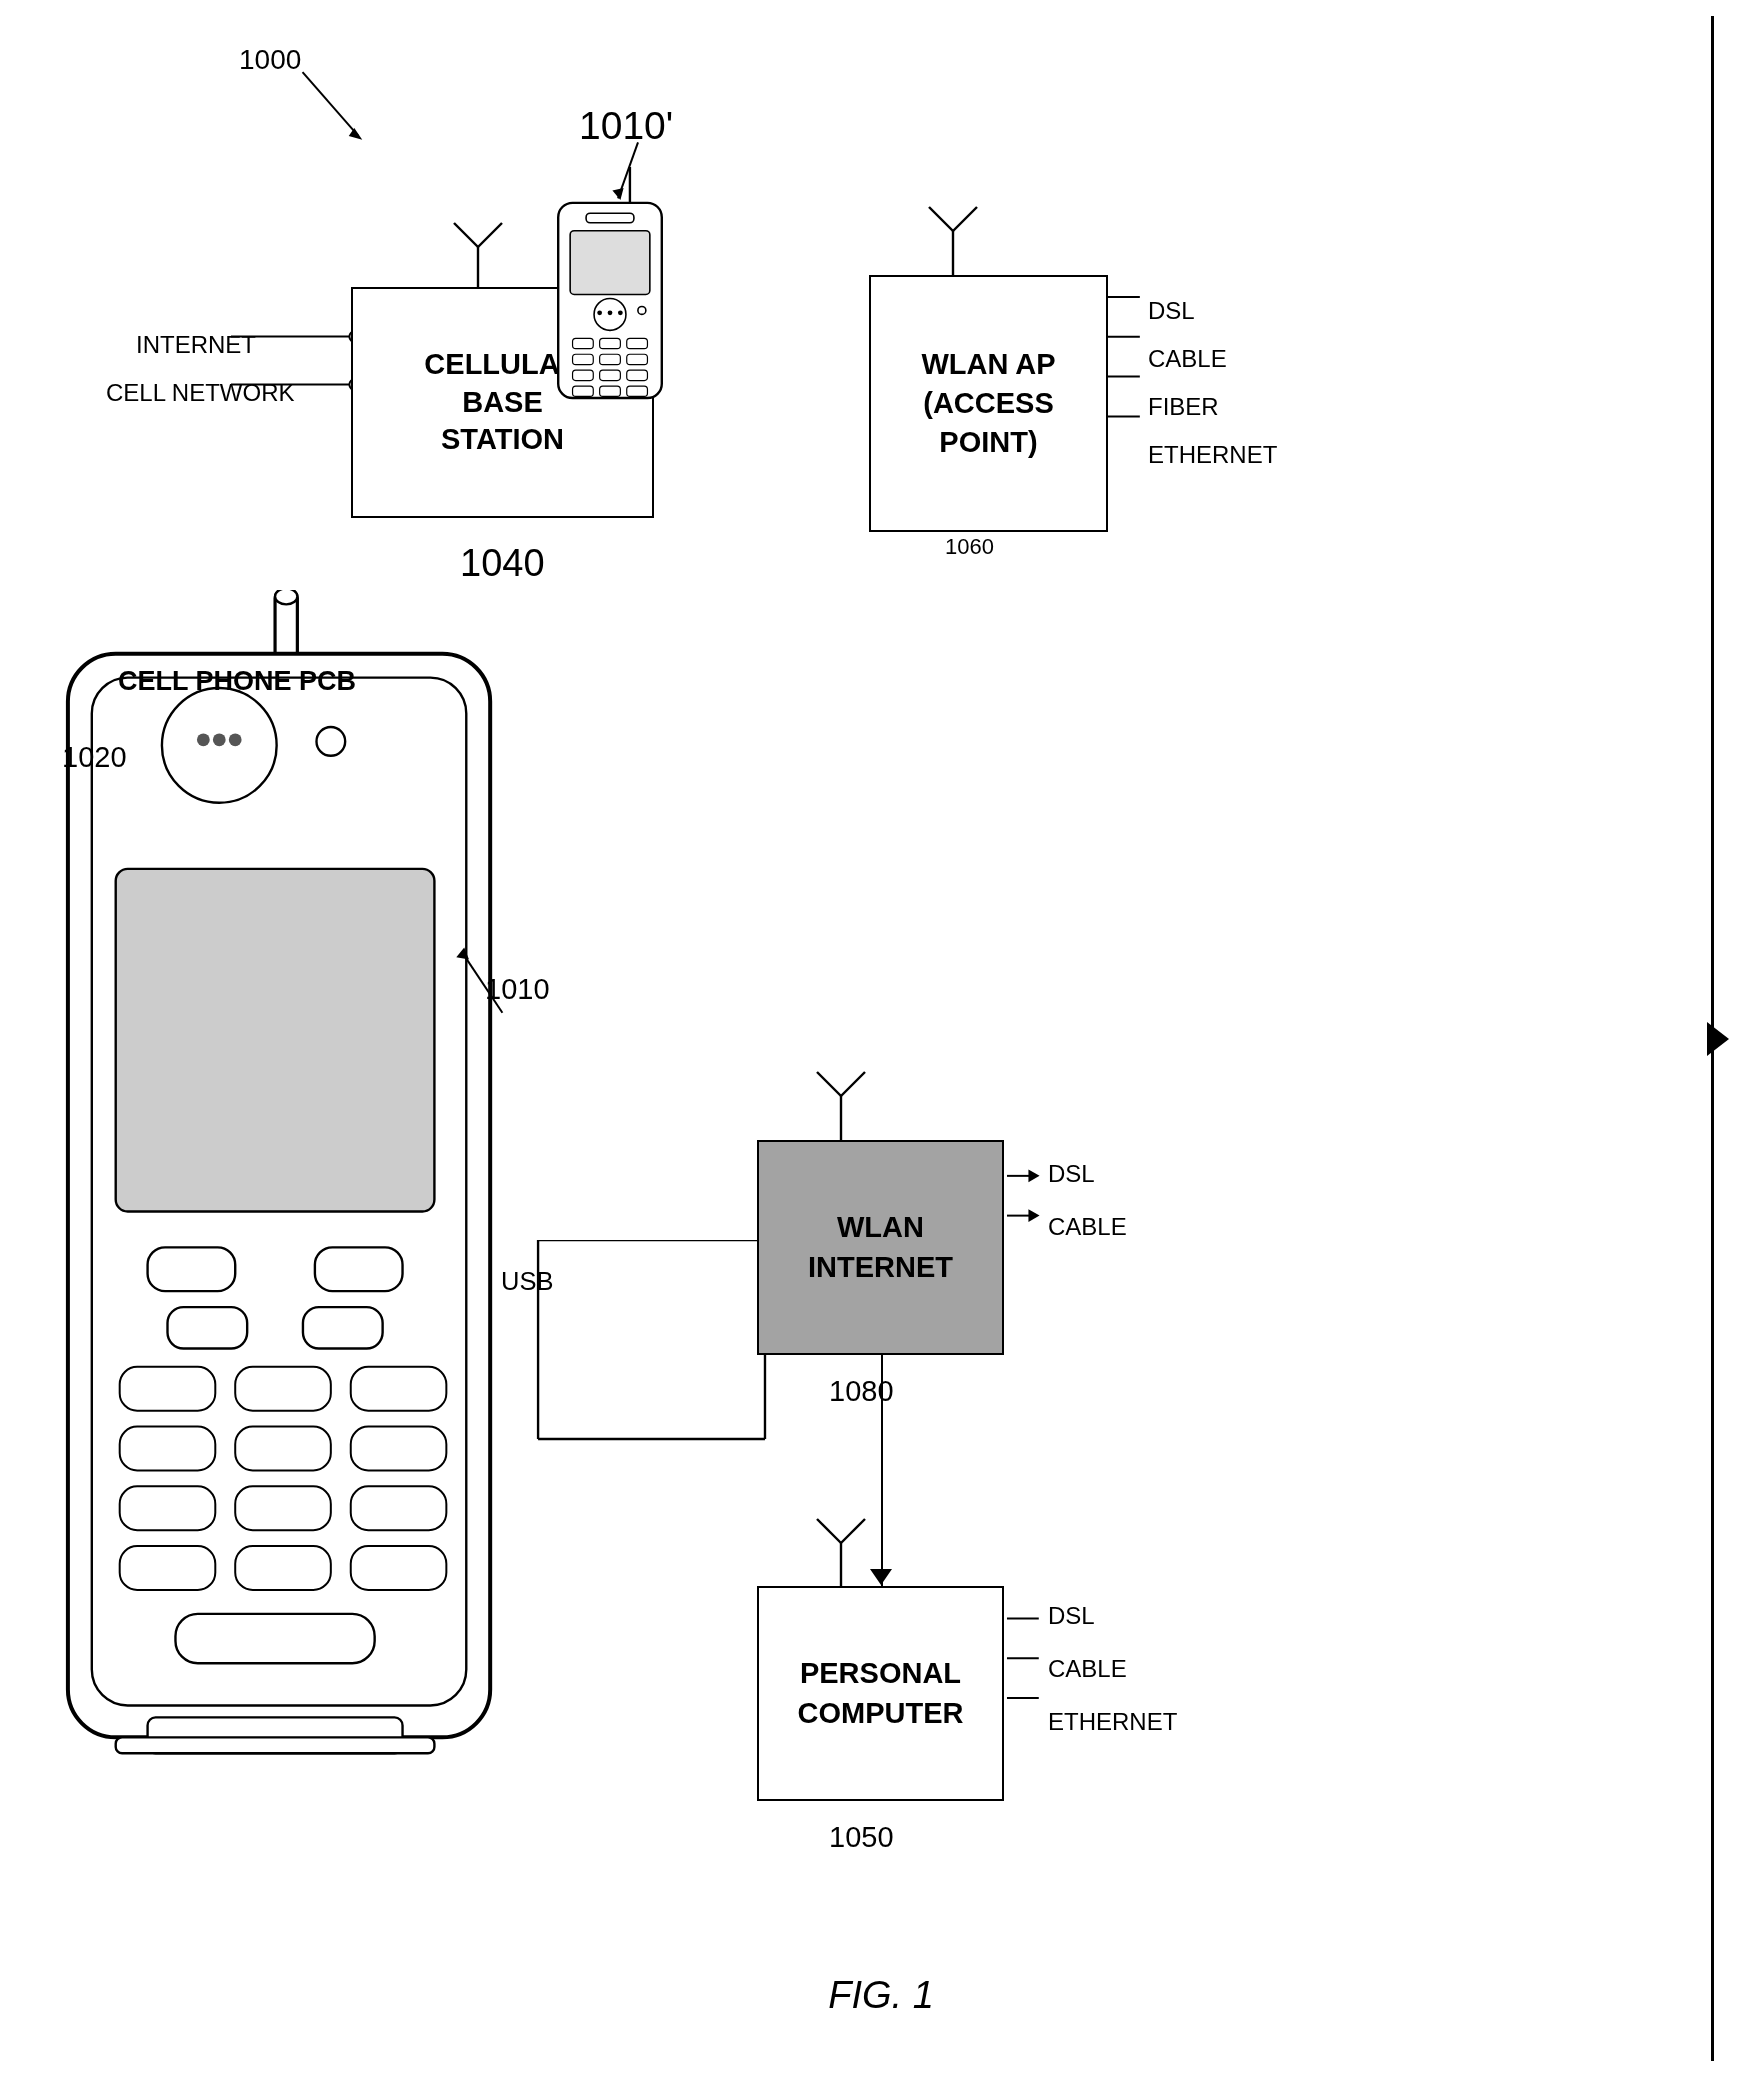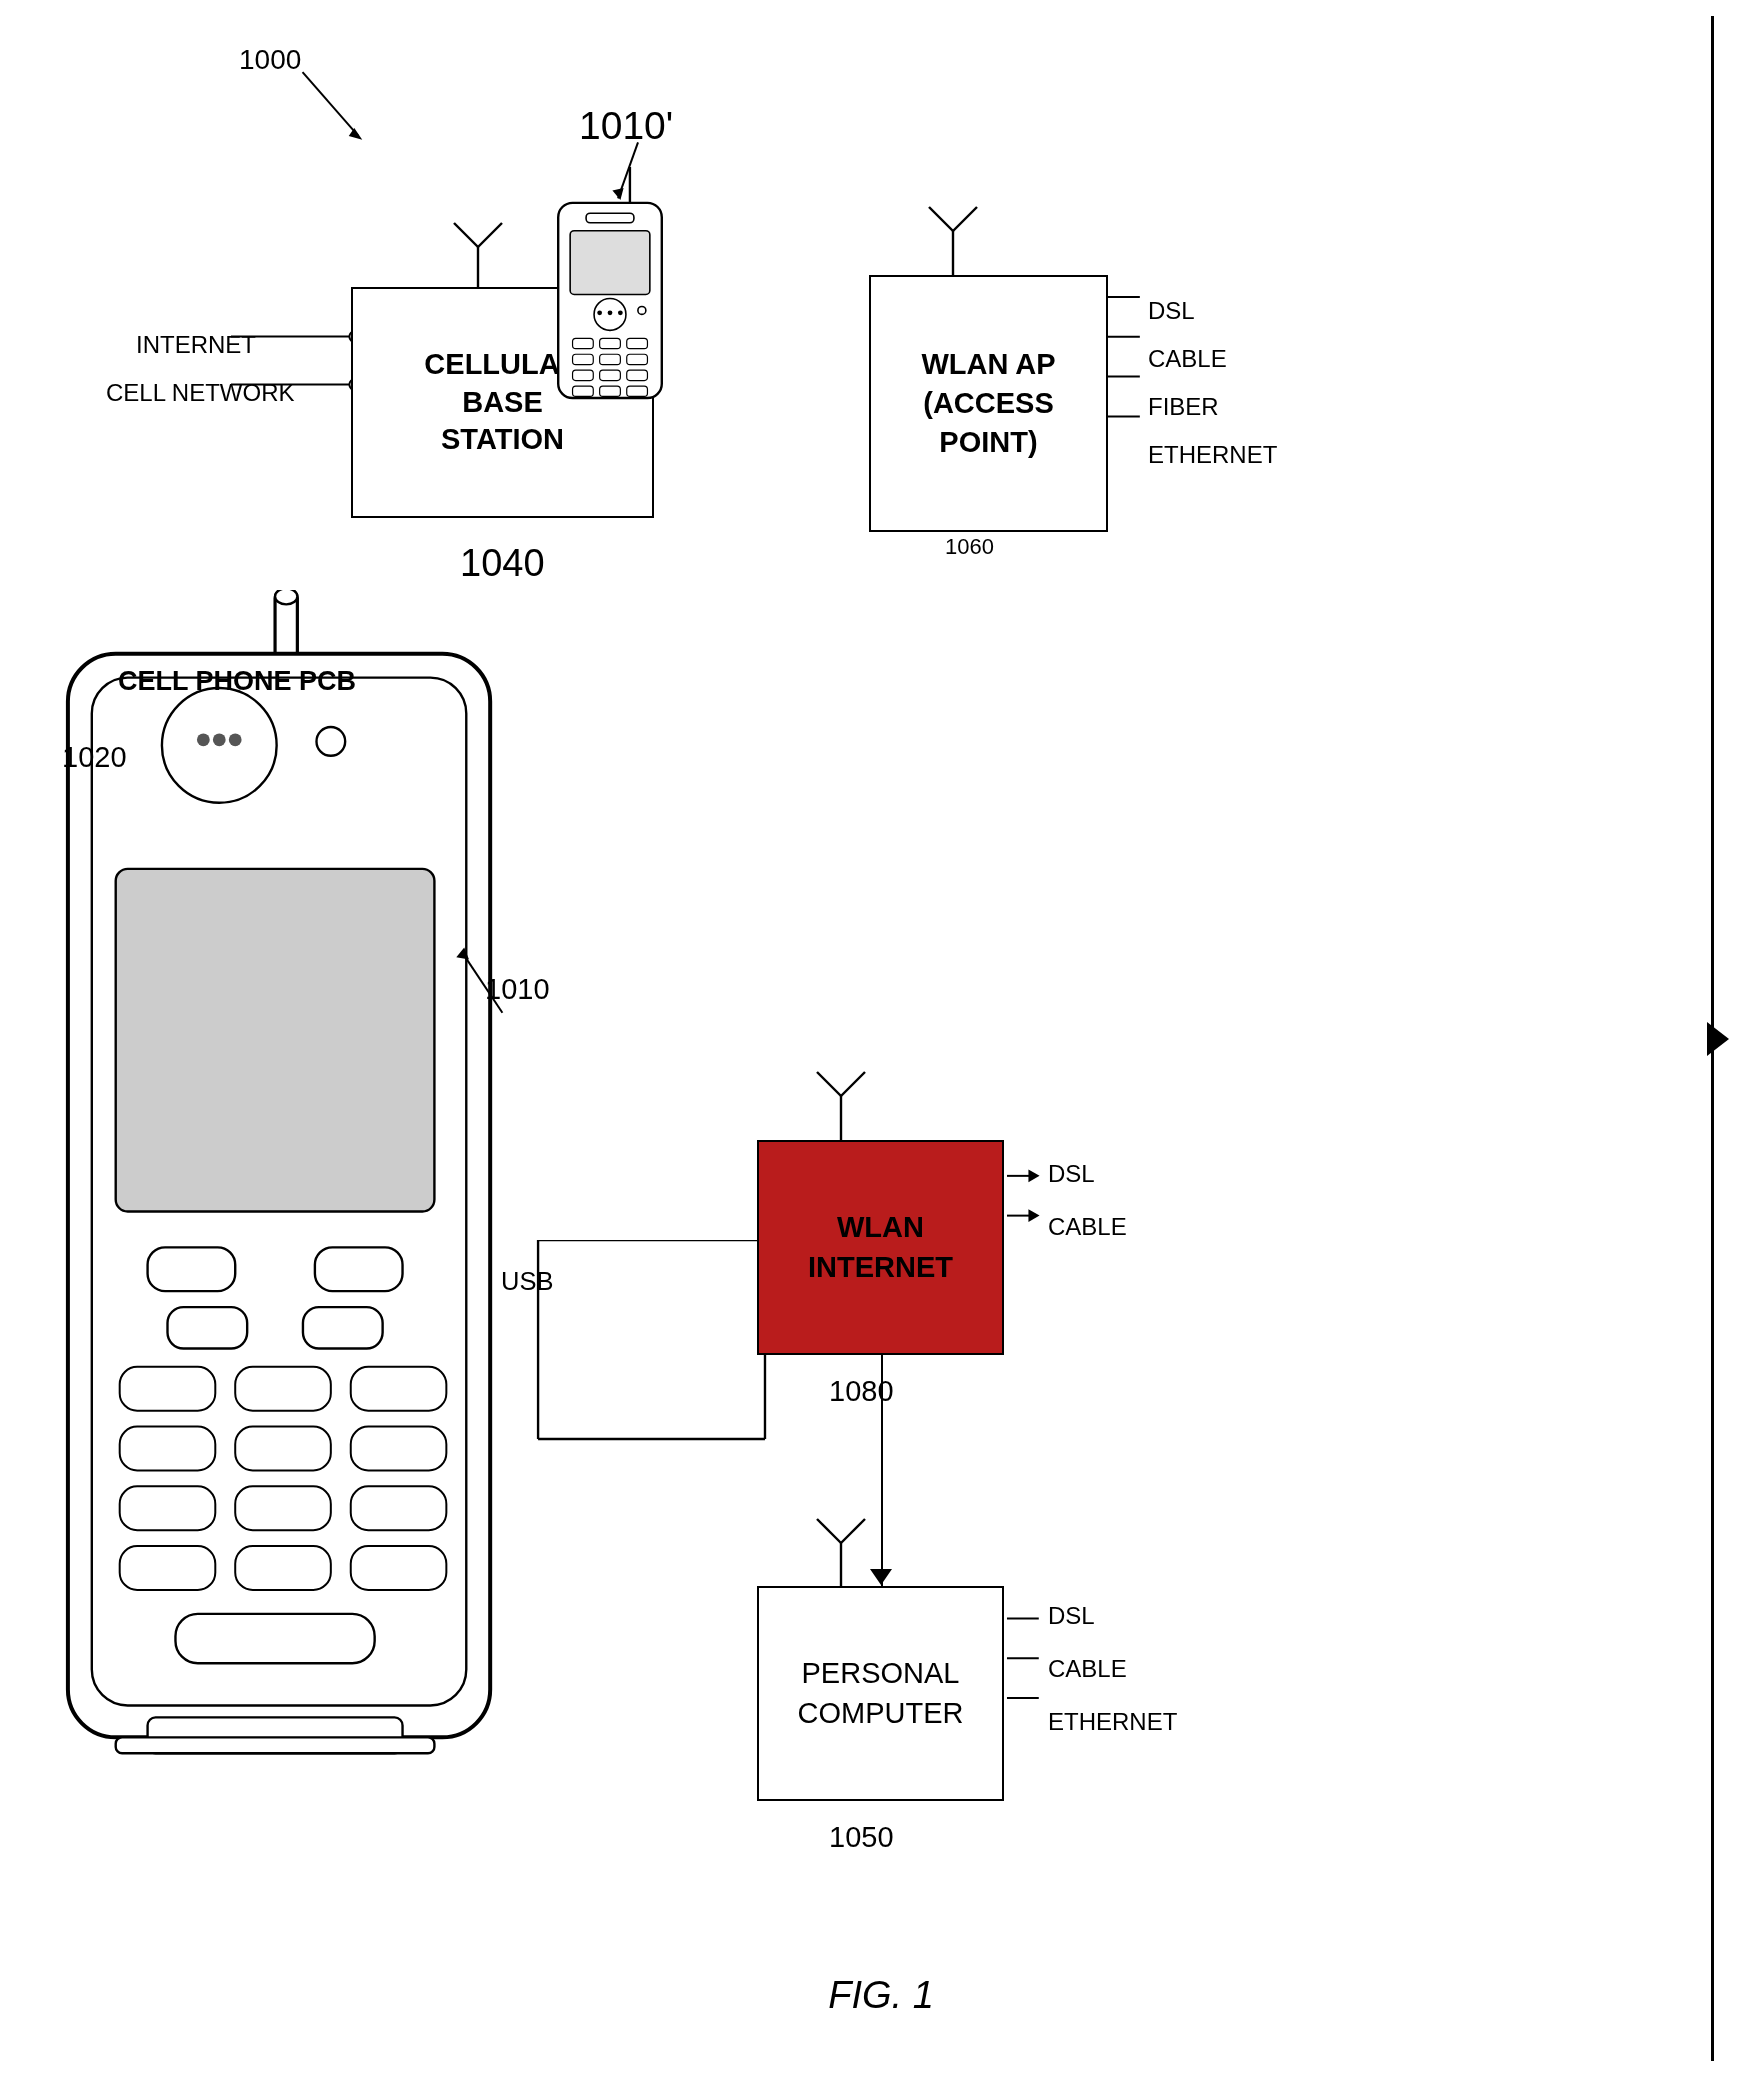--- a/index.html
+++ b/index.html
@@ -190,21 +190,21 @@
     .wlan-gw-box {
       position: absolute;
       top: 1140px;
       left: 757px;
       width: 247px;
       height: 215px;
       border: 2.4px solid #000;
       display: flex;
       align-items: center;
       justify-content: center;
-      background: #b91c1c;
+      background: #a3a3a3;
     }
     .wlan-gw-text {
       text-align: center;
       font-size: 29px;
       font-weight: bold;
       line-height: 1.35;
     }
 
     
     .label-1080 {
@@ -245,21 +245,21 @@
       height: 215px;
       border: 2.4px solid #000;
       display: flex;
       align-items: center;
       justify-content: center;
       background: #fff;
     }
     .pc-box-text {
       text-align: center;
       font-size: 29px;
-      font-weight: normal;
+      font-weight: bold;
       line-height: 1.35;
     }
 
     
     .label-1050 {
       position: absolute;
       top: 1821px;
       left: 829px;
       font-size: 29px;
     }

